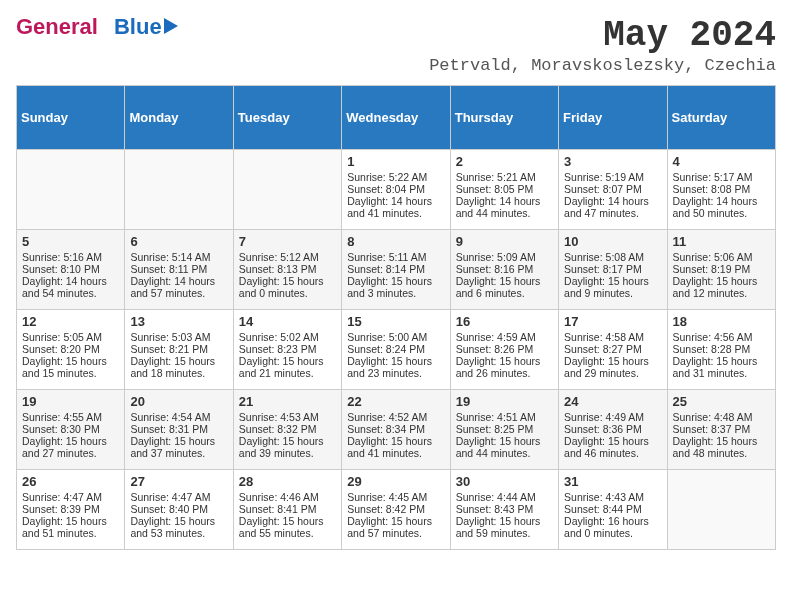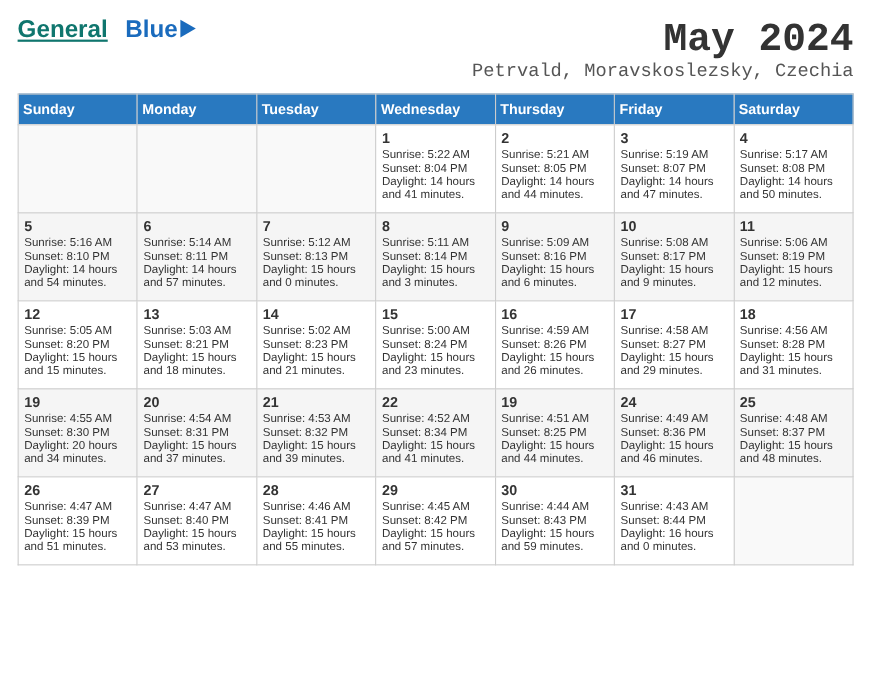--- a/index.html
+++ b/index.html
@@ -22,21 +22,21 @@
       align-items: flex-start;
     }
     .logo-text {
       display: flex;
       align-items: center;
       font-size: 22px;
       font-weight: bold;
       color: #333;
       line-height: 1;
     }
-    .logo-general { color: #0f766e; text-decoration: underline; }
+    .logo-general { color: #be185d; }
     .logo-blue { color: #1a6bbd; margin-left: 16px; }
     .logo-arrow {
       width: 0; height: 0;
       border-top: 8px solid transparent;
       border-bottom: 8px solid transparent;
       border-left: 14px solid #1a6bbd;
       margin-left: 2px;
       margin-top: -2px;
     }
     .title-block { text-align: right; font-family: Liberation Mono, monospace; }
@@ -53,21 +53,21 @@
     table {
       width: 100%;
       border-collapse: collapse;
       table-layout: fixed;
     }
     thead th {
       background: #2979c0;
       color: #fff;
       font-size: 13px;
       font-weight: bold;
-      padding: 6px 4px;
+      padding: 24px 4px;
       text-align: left;
       border: 1px solid #ccc;
     }
     td {
       vertical-align: top;
       border: 1px solid #ccc;
       padding: 4px 5px;
       font-size: 10.5px;
       color: #333;
       height: 80px;
@@ -227,21 +227,21 @@
           <div>Sunrise: 4:56 AM</div>
           <div>Sunset: 8:28 PM</div>
           <div>Daylight: 15 hours and 31 minutes.</div>
         </td>
       </tr>
       <tr>
         <td>
           <span class="day-num">19</span>
           <div>Sunrise: 4:55 AM</div>
           <div>Sunset: 8:30 PM</div>
-          <div>Daylight: 20 hours and 34 minutes.</div>
+          <div>Daylight: 15 hours and 27 minutes.</div>
         </td>
         <td>
           <span class="day-num">20</span>
           <div>Sunrise: 4:54 AM</div>
           <div>Sunset: 8:31 PM</div>
           <div>Daylight: 15 hours and 37 minutes.</div>
         </td>
         <td>
           <span class="day-num">21</span>
           <div>Sunrise: 4:53 AM</div>

